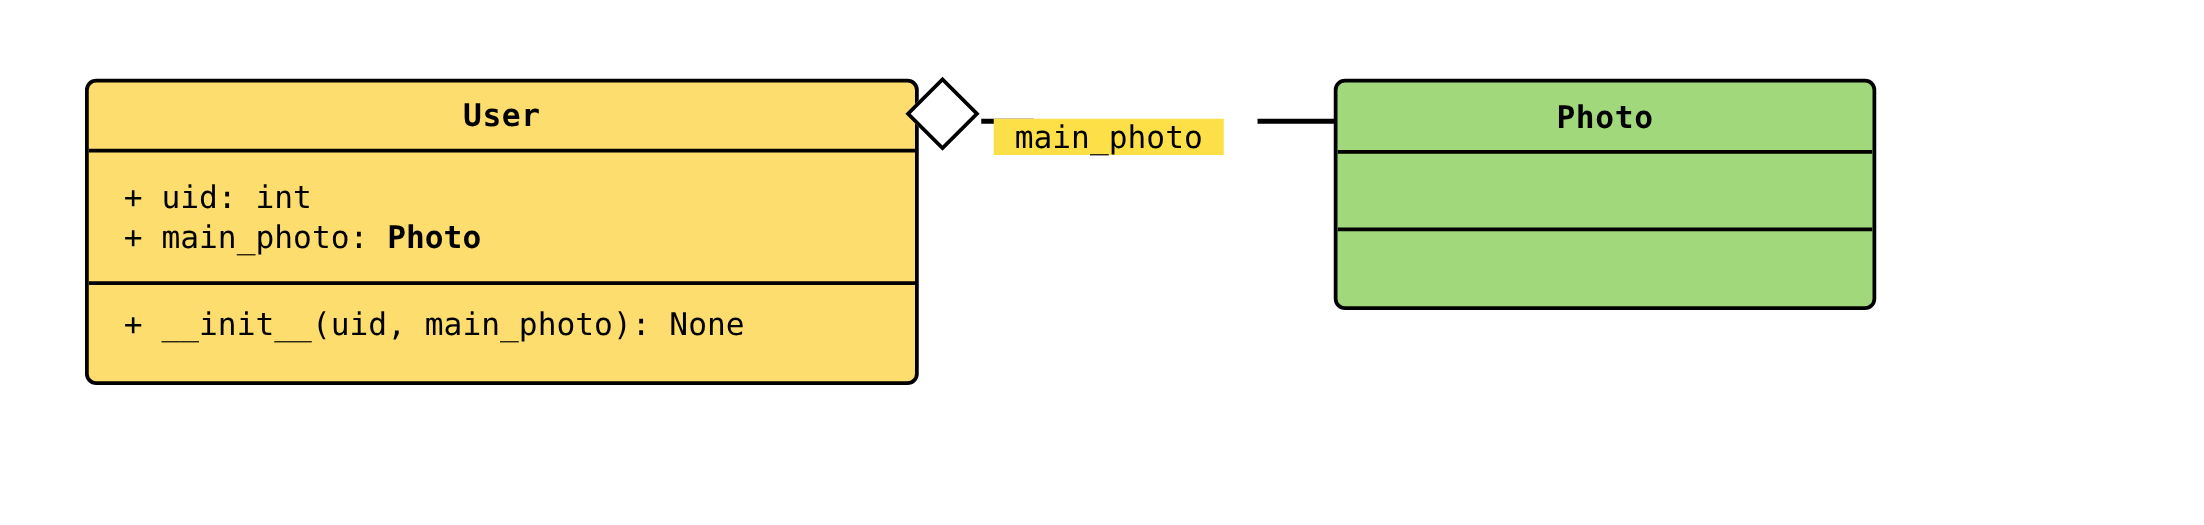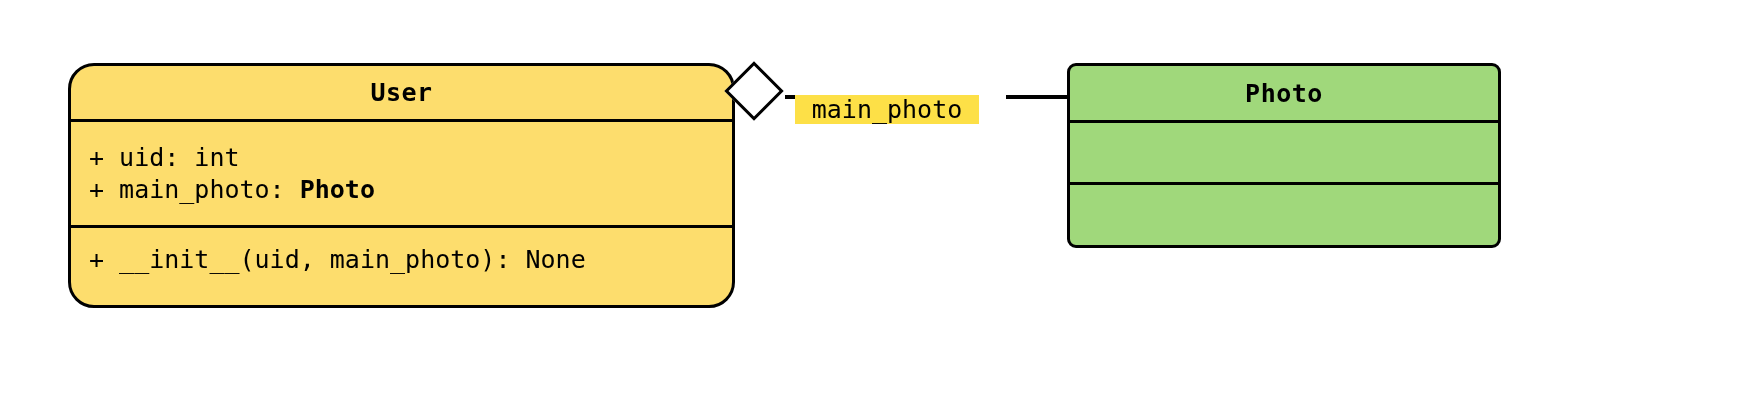--- a/index.html
+++ b/index.html
@@ -42,35 +42,34 @@
     text-align: center;
     font-weight: bold;
     font-size: 25px;
     color: #000000;
     letter-spacing: 0.5px;
   }
   .member-line {
     font-size: 25px;
     color: #000000;
     white-space: pre;
-    padding-left: 18px;
+    padding-left: 28px;
     line-height: 1.25;
   }
   .member-line b {
     font-weight: bold;
   }
 
   
   #user-class {
     left: 68px;
     top: 63px;
     width: 667px;
     height: 245px;
     background: #FDDD6D;
-    border-radius: 26px;
   }
   #user-class .c-title   { height: 56px; }
   #user-class .c-attrs   { height: 106px; }
   #user-class .c-methods { height: 63px; }
 
   
   #photo-class {
     left: 1067px;
     top: 63px;
     width: 434px;

